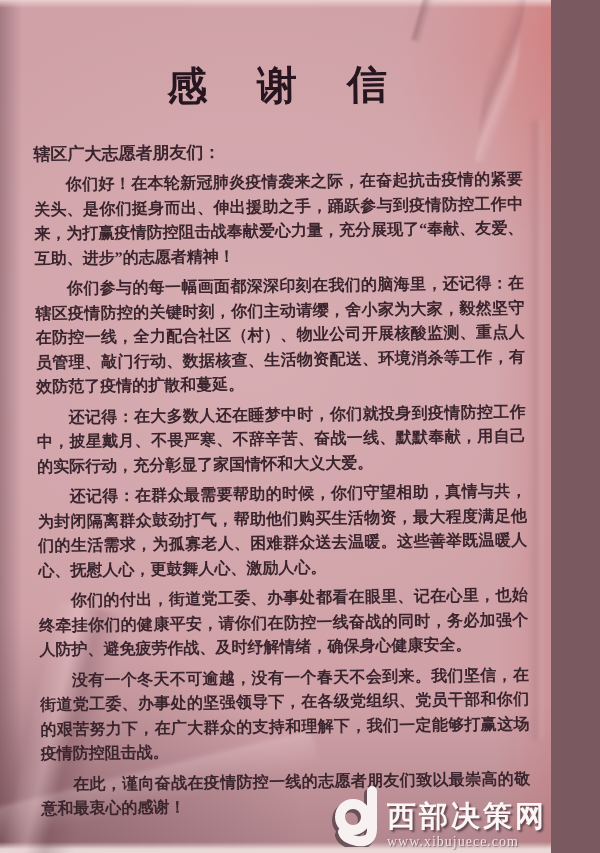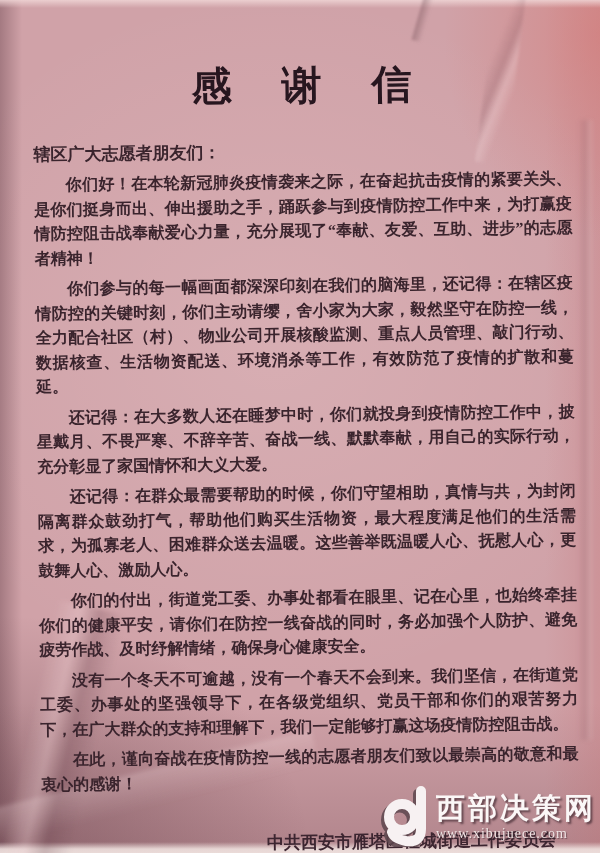--- a/index.html
+++ b/index.html
@@ -2,31 +2,32 @@
 <html><head>
 <meta charset="utf-8">
 <style>
   html, body { margin:0; padding:0; }
   body {
     width:600px; height:853px; overflow:hidden;
     background:#7a5a60;
     font-family:"Liberation Serif","DejaVu Serif",serif;
   }
   .photo {
-    position:relative; width:600px; height:853px; overflow:hidden;
+    position:relative; width:543px; height:853px; overflow:hidden;
     background-color:#d0a2a8;
     background-image:
       linear-gradient(to bottom, rgba(240,214,214,0.85) 0px, rgba(240,214,214,0) 8px),
       linear-gradient(to top, rgba(238,224,221,0.95) 0px, rgba(238,224,221,0.9) 4px, rgba(238,224,221,0) 11px),
       radial-gradient(ellipse 230px 300px at 100% 4%, rgba(214,117,112,0.50), rgba(214,117,112,0) 68%),
       linear-gradient(to left, rgba(196,110,112,0.28), rgba(196,110,112,0) 55px),
       radial-gradient(ellipse 430px 330px at 0% 100%, rgba(88,52,62,0.45), rgba(88,52,62,0) 72%),
       linear-gradient(to top, rgba(105,64,74,0.30), rgba(105,64,74,0) 150px),
       linear-gradient(to right, rgba(92,56,66,0.38), rgba(92,56,66,0) 22px),
       radial-gradient(ellipse 500px 450px at 46% 40%, rgba(255,236,236,0.16), rgba(255,236,236,0) 78%);
+    padding-left: 8px;
   }
   .crease { position:absolute; pointer-events:none; }
   .crease1 { left:486px; top:-16px; width:30px; height:180px; transform:rotate(7deg);
     background:linear-gradient(105deg, rgba(0,0,0,0) 30%, rgba(118,74,84,0.22) 48%, rgba(245,220,222,0.30) 60%, rgba(0,0,0,0) 75%);
     filter:blur(1.5px); }
   .crease2 { left:418px; top:-6px; width:10px; height:48px; transform:rotate(16deg);
     background:linear-gradient(to right, rgba(90,55,65,0.35), rgba(0,0,0,0)); filter:blur(1.5px); }
   .crease3 { left:-60px; top:600px; width:200px; height:330px; transform:rotate(13deg);
     background:linear-gradient(to right, rgba(0,0,0,0) 40%, rgba(240,210,212,0.35) 52%, rgba(100,62,72,0.25) 62%, rgba(0,0,0,0) 75%);
     filter:blur(2px); }
@@ -48,21 +49,21 @@
   .salutation { font-size:17px; font-weight:700; line-height:26px; margin:0 0 5px; }
   .para {
     font-size:16px; font-weight:700; line-height:24.5px;
     margin:0 0 6px; text-indent:2em; text-align:justify;
   }
   .signature {
     margin:34px 24px 0 auto; width:max-content; text-align:center;
     font-size:17px; font-weight:700; line-height:29px; color:#3c2530;
   }
 
-  .watermark { position:absolute; right:4px; bottom:2px; display:flex; align-items:center; gap:4px; }
+  .watermark { position:absolute; right:4px; bottom:2px; display:flex; align-items:flex-end; gap:4px; }
   .wm-logo { margin-top:2px; }
   .wm-text { display:flex; flex-direction:column; align-items:flex-start; }
   .wm-name {
     font-size:29px; font-weight:700; letter-spacing:3px; color:#fbf7f7;
     text-shadow:2px 2px 2px rgba(73,48,56,0.75); line-height:33px;
   }
   .wm-url {
     font-size:14px; letter-spacing:1px; color:#efe3e3;
     text-shadow:1px 1px 1px rgba(73,48,56,0.6); line-height:18px;
   }

